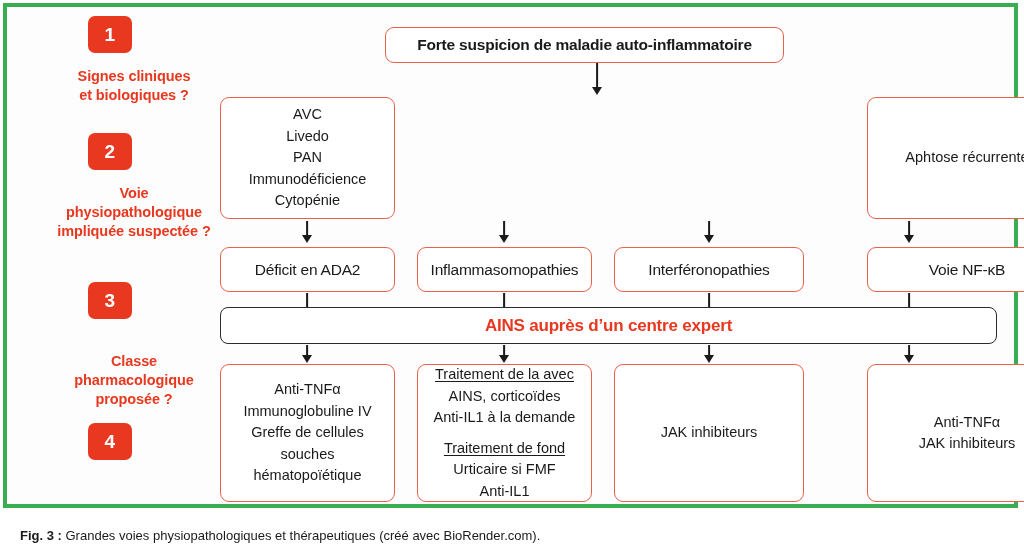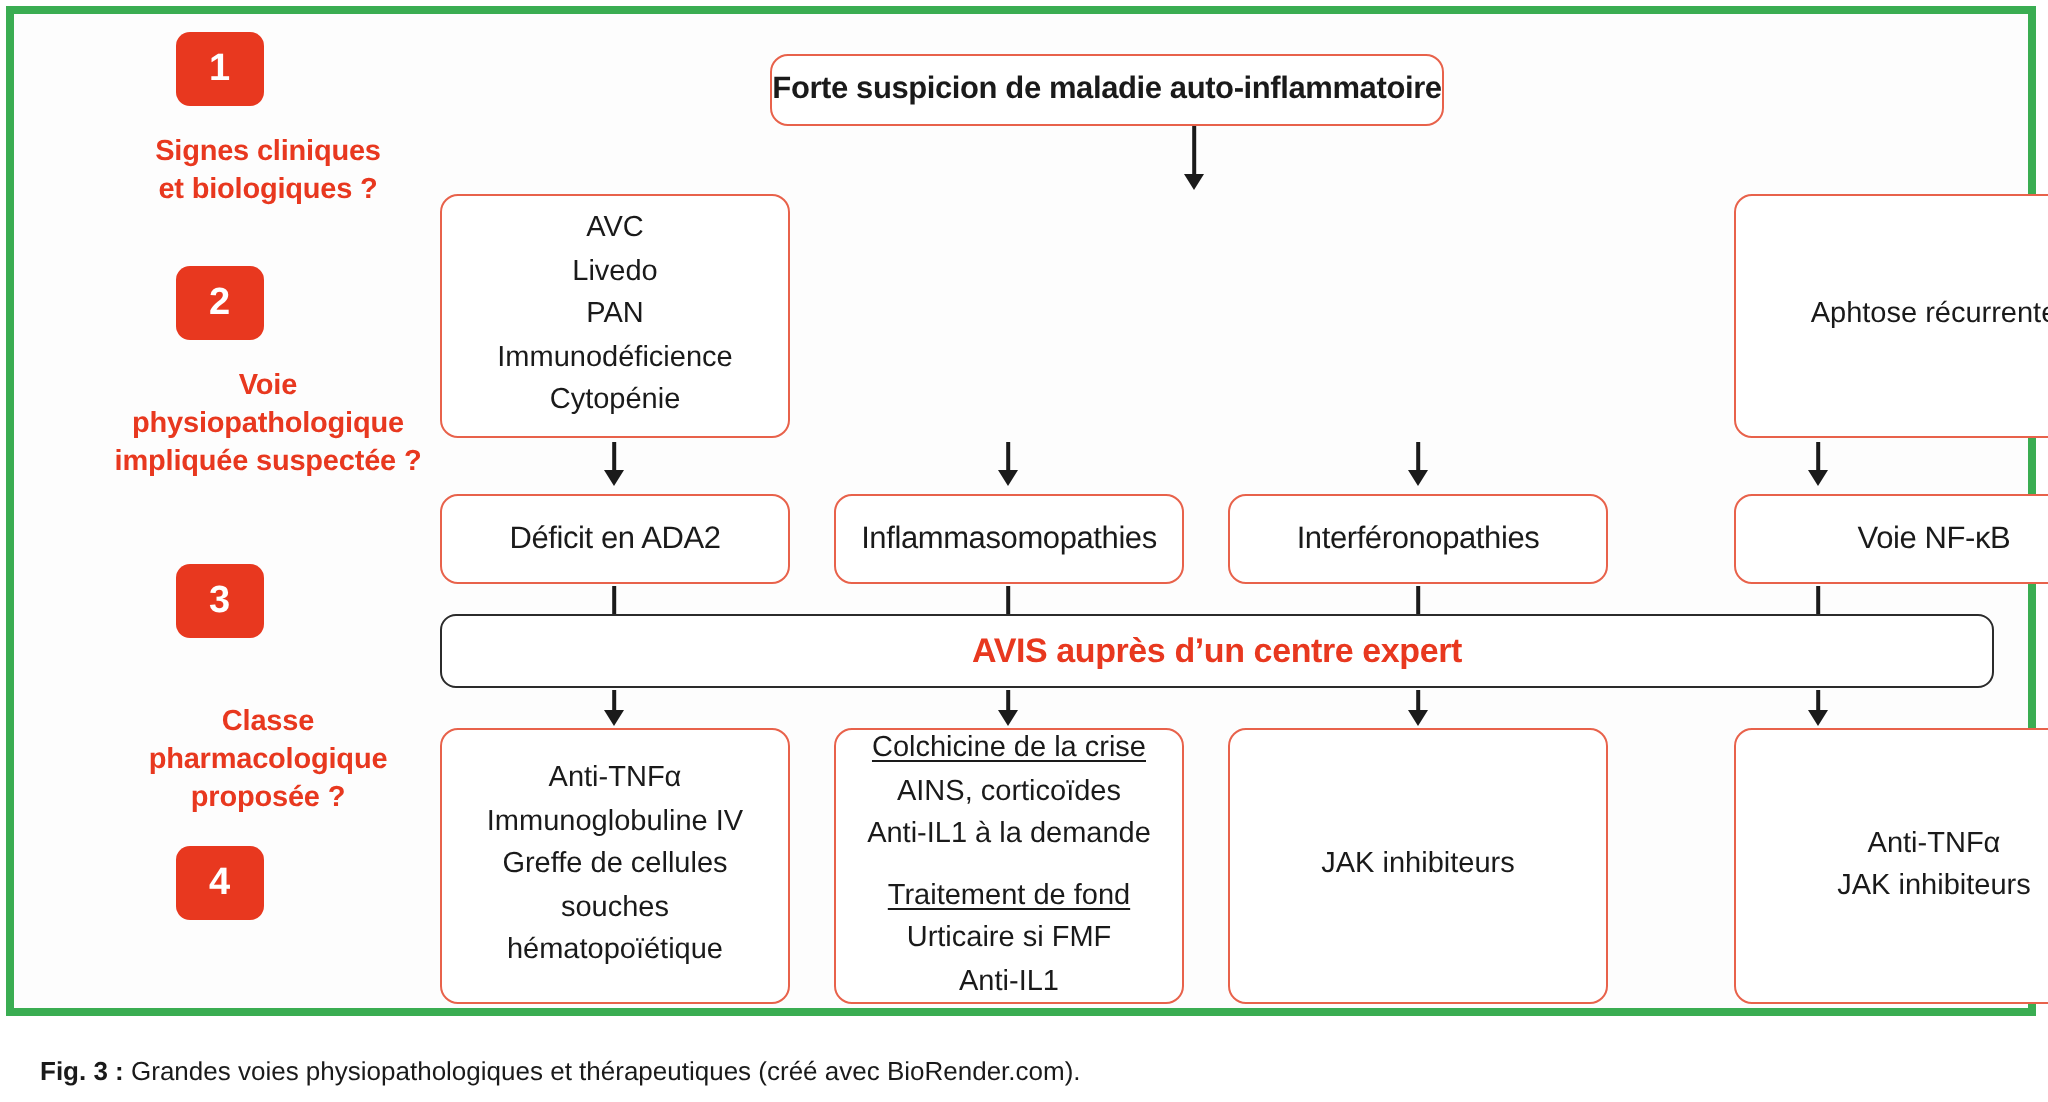--- a/index.html
+++ b/index.html
@@ -90,21 +90,21 @@
     text-align: center;
     color: #1a1a1a;
     font-size: 14.5px;
     line-height: 20px;
   }
 
   
   #node-header {
     left: 172px;
     top: 20px;
-    width: 337px;
+    width: 399px;
     height: 36px;
     font-weight: bold;
     font-size: 15.5px;
     letter-spacing: -0.2px;
   }
 
   
   .node-symptom {
     top: 90px;
     height: 122px;
@@ -243,21 +243,21 @@
     <div class="node node-pathway col-0">Déficit en ADA2</div>
     <div class="node node-pathway col-1">Inflammasomopathies</div>
     <div class="node node-pathway col-2">Interféronopathies</div>
     <div class="node node-pathway col-3">Voie NF-κB</div>
 
     <div class="v-line with-head" style="left:94px; top:286px; height:15px;"></div>
     <div class="v-line with-head" style="left:291px; top:286px; height:15px;"></div>
     <div class="v-line with-head" style="left:496px; top:286px; height:15px;"></div>
     <div class="v-line with-head" style="left:696px; top:286px; height:15px;"></div>
 
-    <div class="node" id="node-avis">AVIS auprès d’un centre expert</div>
+    <div class="node" id="node-avis">AINS auprès d’un centre expert</div>
 
     <div class="v-line with-head" style="left:94px; top:338px; height:12px;"></div>
     <div class="arrow-head" style="left:94px; top:348px;"></div>
 
     <div class="v-line with-head" style="left:291px; top:338px; height:12px;"></div>
     <div class="arrow-head" style="left:291px; top:348px;"></div>
 
     <div class="v-line with-head" style="left:496px; top:338px; height:12px;"></div>
     <div class="arrow-head" style="left:496px; top:348px;"></div>
 
@@ -268,21 +268,21 @@
       <span class="node-text">Anti-TNFα
 Immunoglobuline IV
 Greffe de cellules
 souches
 hématopoïétique</span>
     </div>
 
     <div class="node node-treatment col-1">
       <div>
         <span class="tx-group">
-          <span class="tx-heading">Colchicine de la crise</span>
+          <span class="tx-heading">Traitement de la avec</span>
           <span class="node-text">AINS, corticoïdes
 Anti-IL1 à la demande</span>
         </span>
         <span class="tx-spacer"></span>
         <span class="tx-group">
           <span class="tx-heading">Traitement de fond</span>
           <span class="node-text">Urticaire si FMF
 Anti-IL1</span>
         </span>
       </div>

